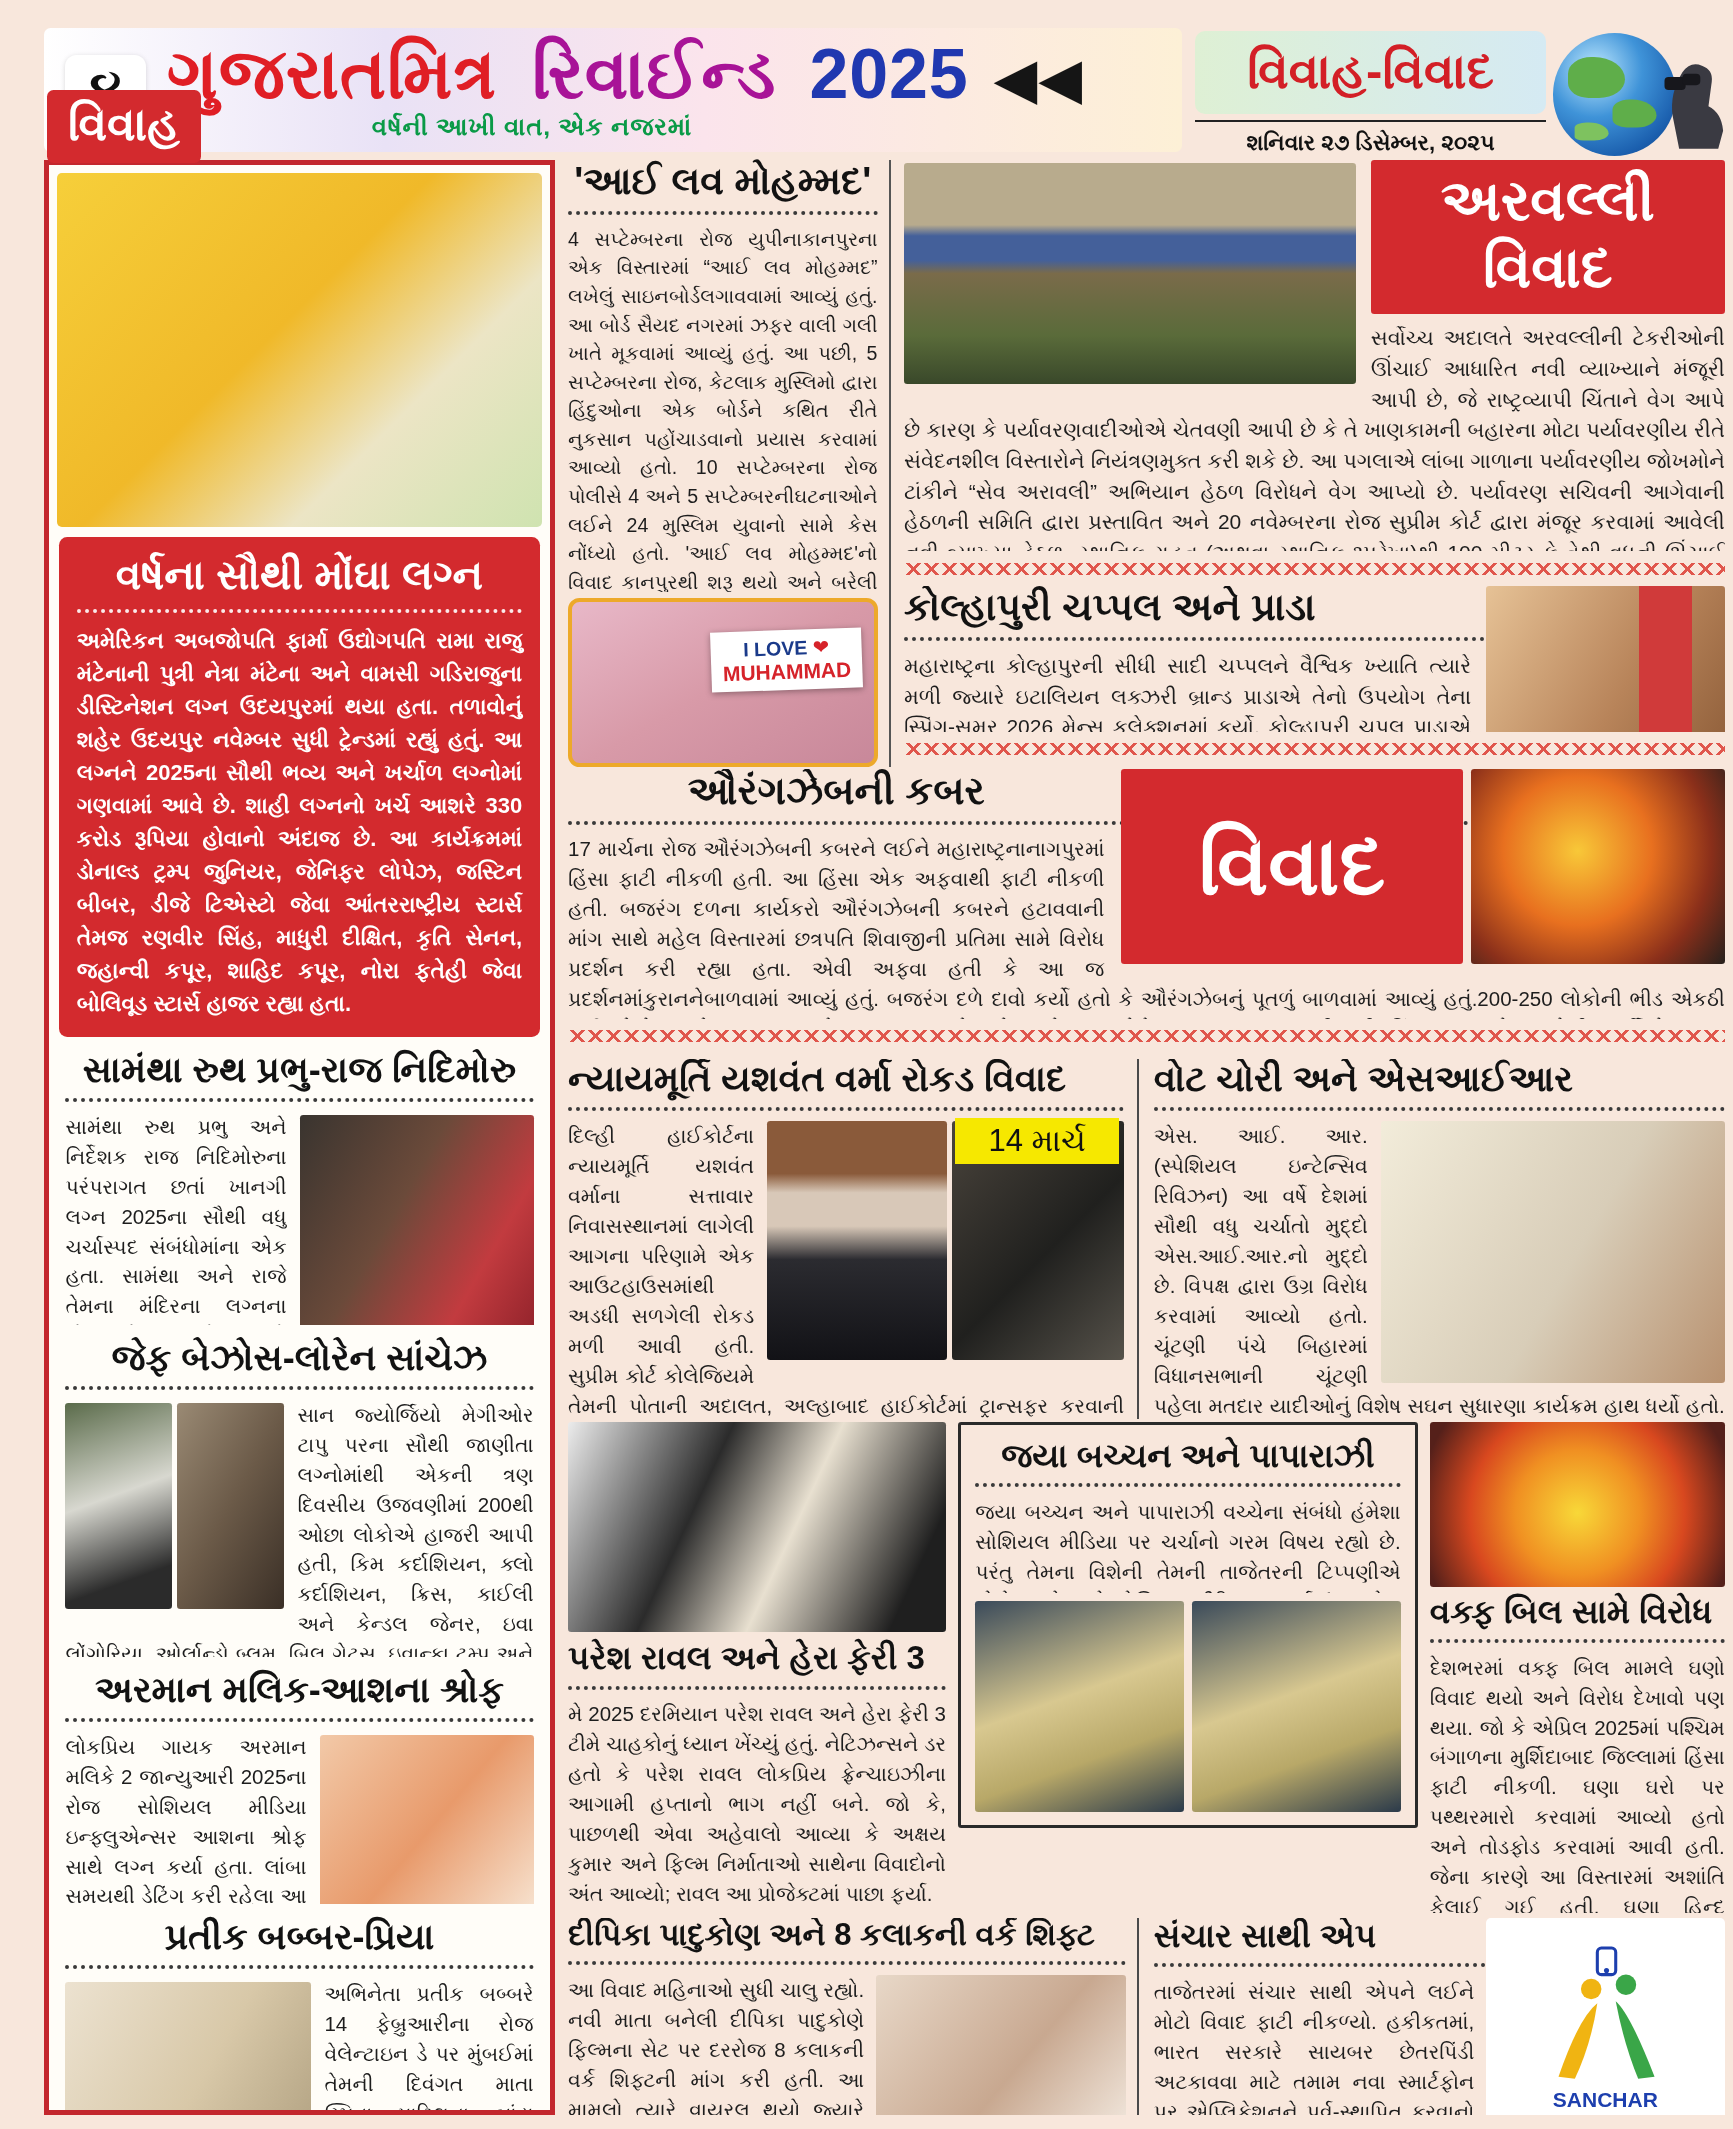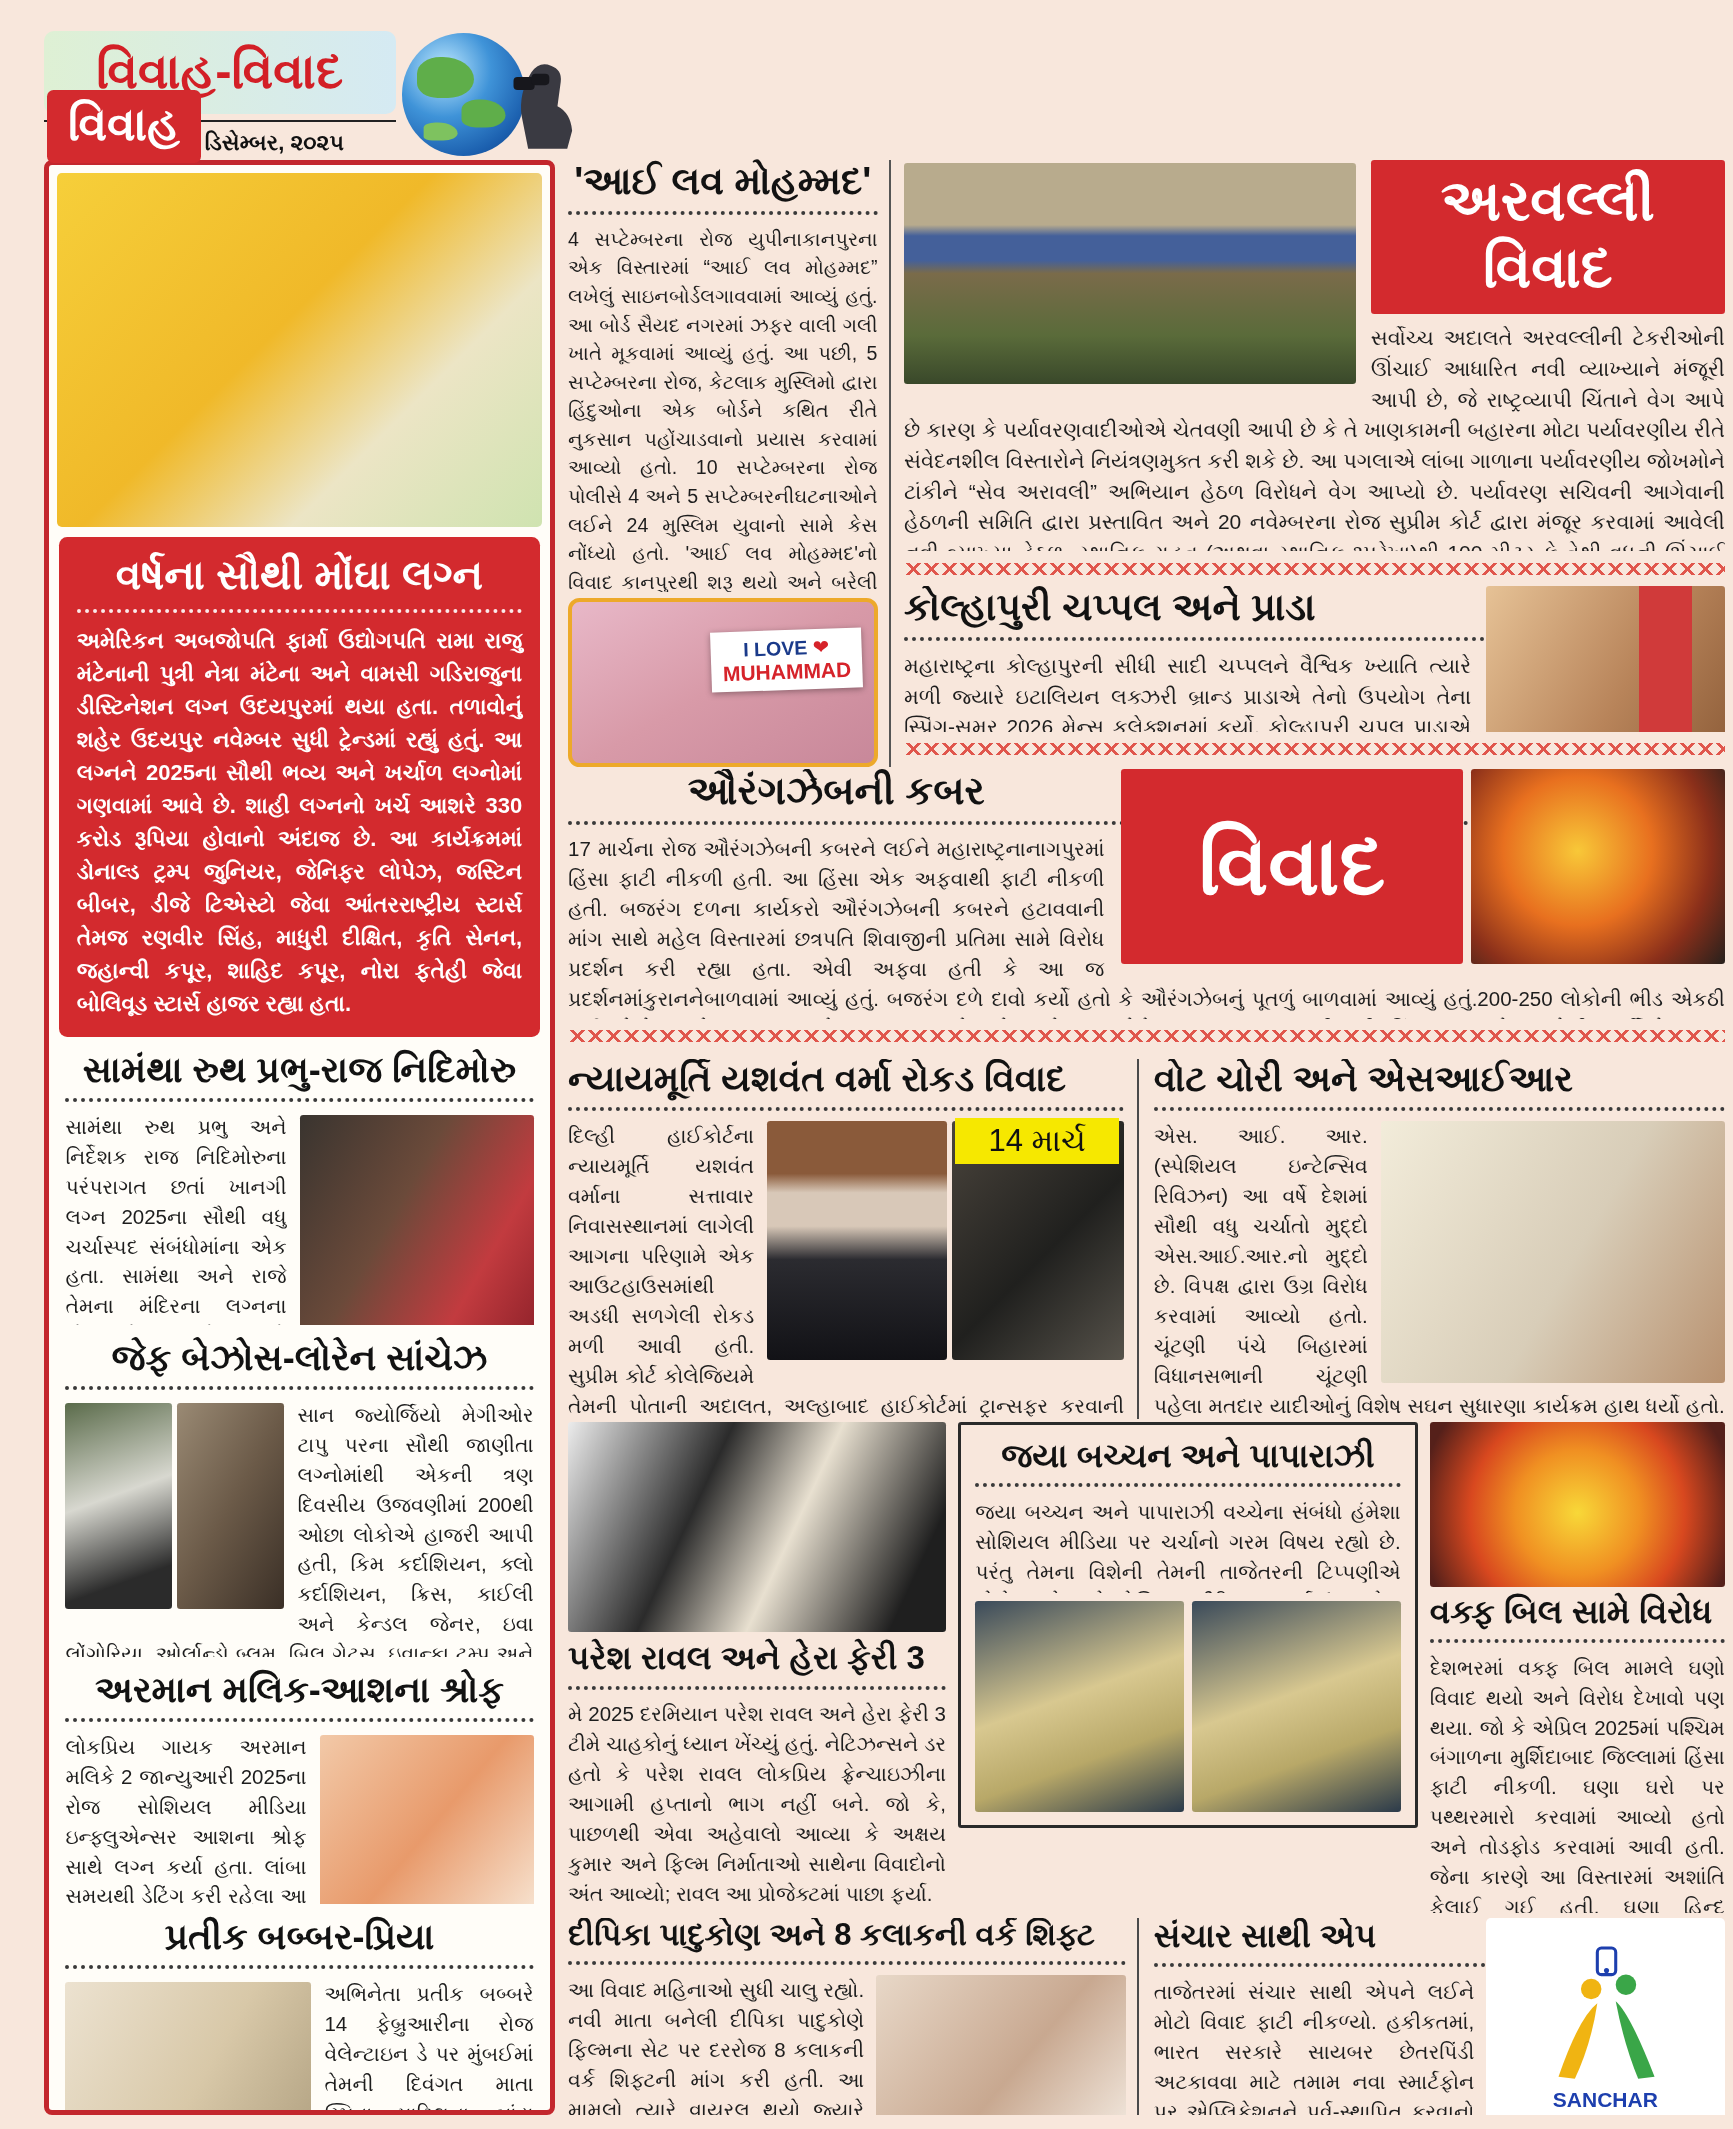--- a/index.html
+++ b/index.html
@@ -35,21 +35,21 @@
   .ph{border-radius:3.3px;background:#ccc;flex:none}
   .wavy{height:12.3px;margin:11.5px 0;flex:none;
     background:linear-gradient(135deg,transparent 44%,#e0564c 44% 58%,transparent 58%) repeat-x,
                linear-gradient(45deg,transparent 44%,#e0564c 44% 58%,transparent 58%) repeat-x;
     background-size:18px 12.3px}
 
   
   .main{display:flex;gap:13px;margin:8.2px 8.2px 0 44px;height:1955px}
 
   
-  .left-col{width:511px;flex:none;border:5.7px solid #c3272d;border-radius:8px;background:#fffdf8;
+  .left-col{width:511px;flex:none;border:5.7px solid #c3272d;border-radius:0;background:#fffdf8;
     display:flex;flex-direction:column;overflow:hidden}
   .vivah-label{position:absolute;left:47px;top:90px;z-index:5;background:#d32a2e;color:#fff;
     font-size:46px;font-weight:800;padding:6.5px 21px 11.5px;border-radius:6.5px}
   .couple-photo{height:354px;margin:8.2px 8.2px 9.8px;border-radius:4.9px}
   .lead-box{background:#d32a2e;border-radius:8.2px;margin:0 9.8px;padding:14.7px 18px 16.4px;color:#fff;flex:none;overflow:hidden}
   .lead-title{font-size:41px;font-weight:800;text-align:center;color:#fff}
   .lead-sep{border-top:4.1px dotted rgba(255,255,255,.9);margin:9.8px 0 11.5px}
   .lead-body{font-size:22px;font-weight:600;line-height:1.5;text-align:justify;color:#fff}
   .w-art{padding:13px 16.4px 4.9px;overflow:hidden;flex:none}
   .w-art .art-title{font-size:36px;text-align:center}
@@ -144,20 +144,32 @@
   .g-gold{background:linear-gradient(160deg,#3a4a5a,#d8c890 45%,#b8a868 70%,#2b3a4a)}
   .g-fire{background:radial-gradient(circle at 50% 55%,#f8d838,#f09022 36%,#d8481f 62%,#55201a 92%)}
   .g-deepika{background:linear-gradient(130deg,#e8d8c8,#c8a890 52%,#fbf6ef)}
 </style>
 </head>
 <body>
 
 <div class="page">
 
   <header class="hdr">
+    <div class="mast-strip">
+      <div class="pageno">૪</div>
+      <div class="mast-text">
+        <div class="mast-line">
+          <span class="mw1">ગુજરાતમિત્ર</span>
+          <span class="mw2">રિવાઈન્ડ</span>
+          <span class="mw3">2025</span>
+          <span class="marrows">◀◀</span>
+        </div>
+        <div class="tagline">વર્ષની આખી વાત, એક નજરમાં</div>
+      </div>
+    </div>
     <div class="hdr-right">
       <div class="vv-stack">
         <div class="vv-box">વિવાહ-વિવાદ</div>
         <div class="vv-date">શનિવાર ૨૭ ડિસેમ્બર, ૨૦૨૫</div>
       </div>
       <div class="earth-wrap">
         <div class="earth"></div>
         <svg class="binoc" viewBox="0 0 86 122">
           <path d="M30 28 q10 -14 24 -8 q14 5 12 20 l-4 30 q16 8 18 30 l-6 22 l-48 0 l-8 -40 q-4 -28 12 -54z" fill="#3a3a42"></path>
           <rect x="8" y="34" width="26" height="16" rx="5" fill="#17171c"></rect>

